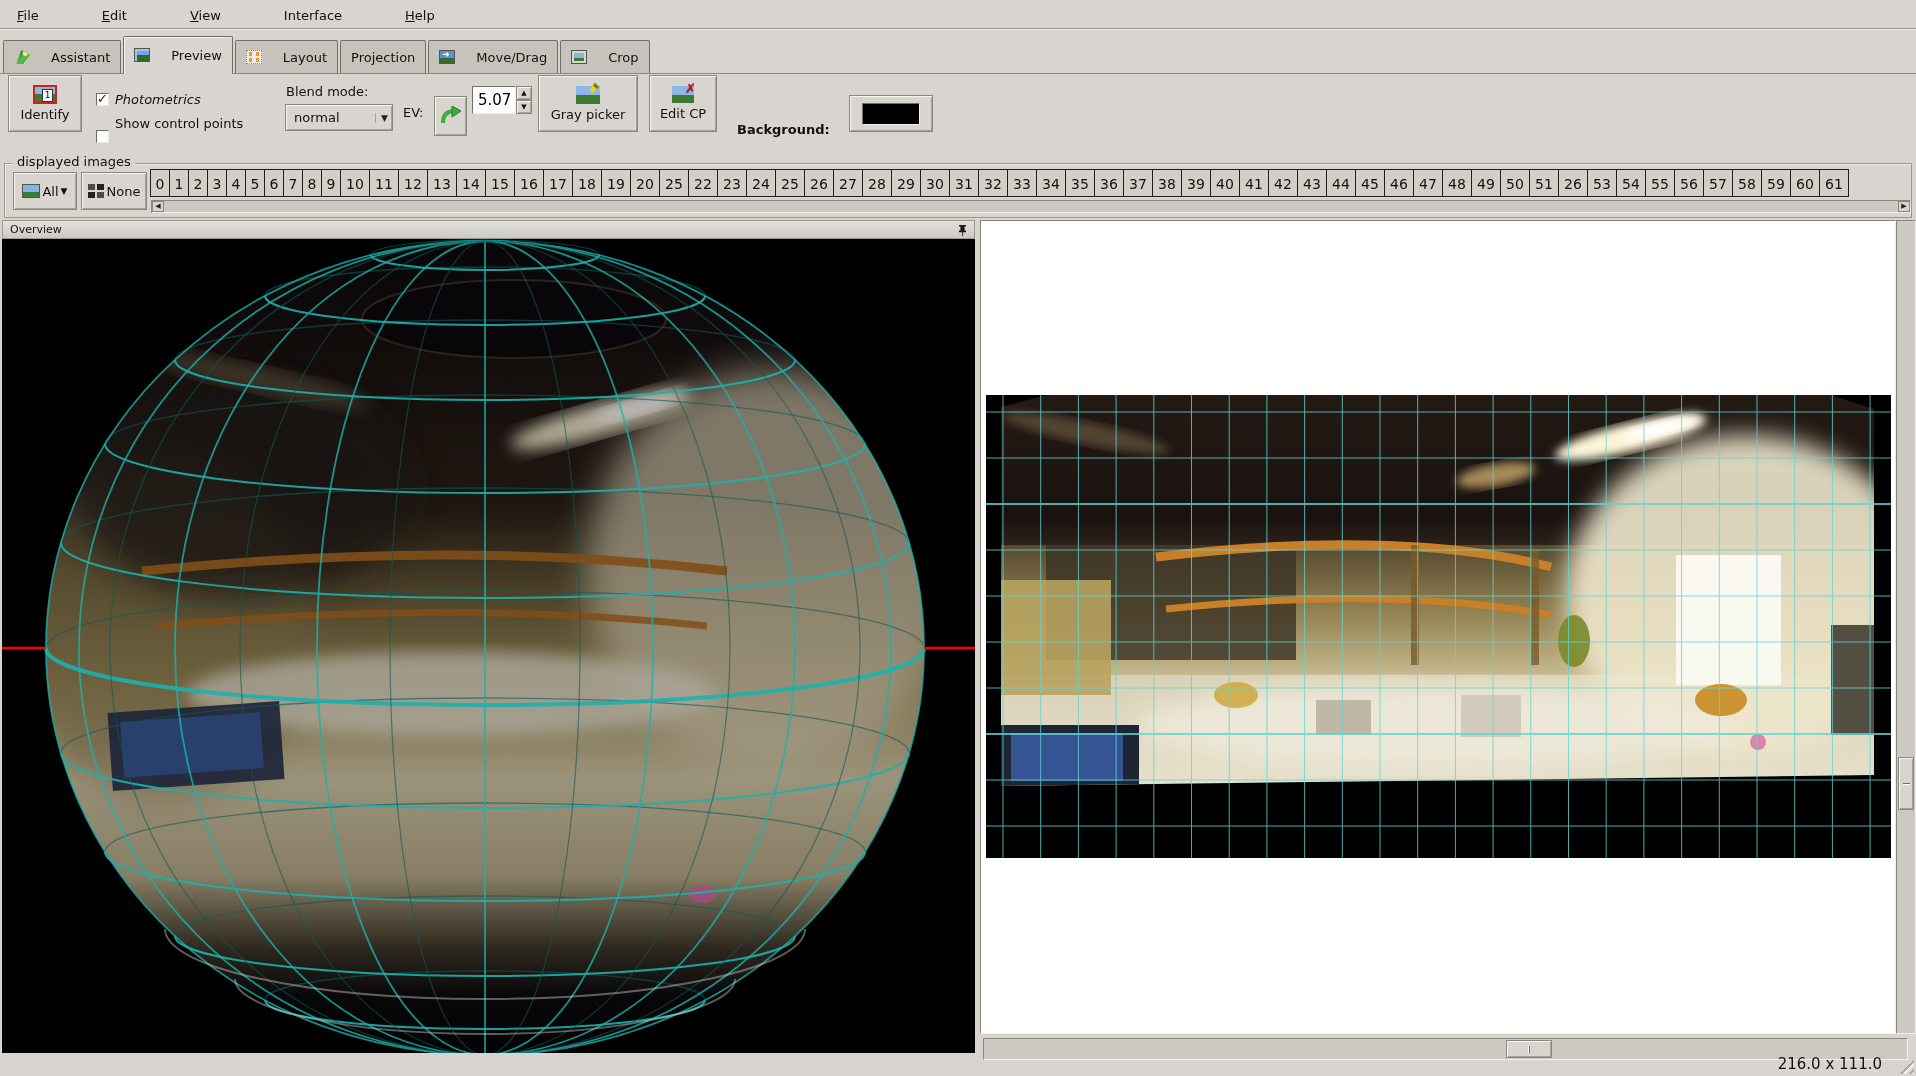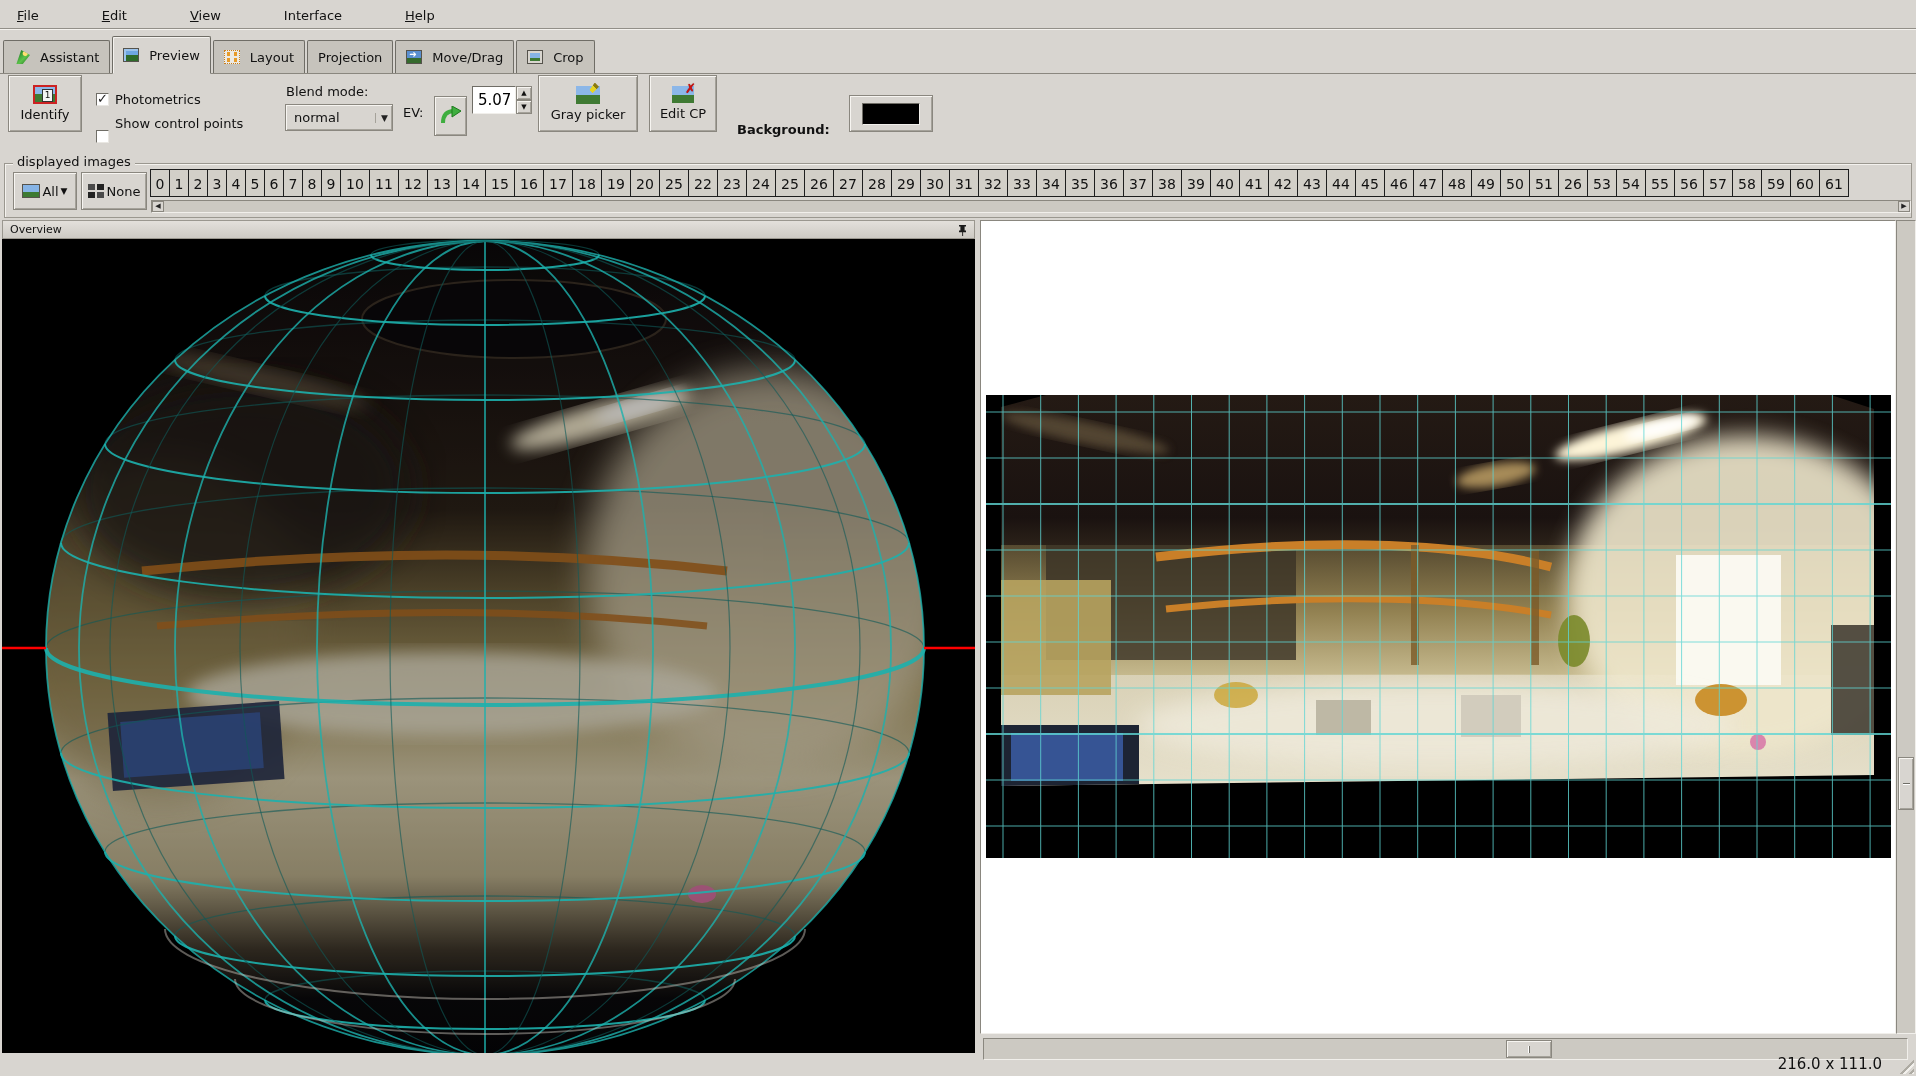--- a/index.html
+++ b/index.html
@@ -23,21 +23,21 @@
   }
   .menu-item{padding:0 9px;height:25px;line-height:25px;cursor:default;}
 
   
   #tabbar{
     left:0;top:31px;width:1916px;height:43px;
     display:flex;align-items:flex-end;padding-left:3px;box-sizing:border-box;
     border-bottom:1px solid #8a877f;
   }
   .tab{
-    display:flex;align-items:center;gap:10px;
+    display:flex;align-items:center;gap:21px;
     height:33px;padding:0 10px;margin-right:2px;box-sizing:border-box;
     background:#c6c3bc;
     border:1px solid #6f6d66;border-bottom:none;
     border-radius:2px 2px 0 0;
   }
   .tab.active{
     height:38px;background:#d8d5d0;
     box-shadow:inset 1px 1px 0 #f4f2ee;
     position:relative;z-index:2;margin-bottom:-1px;border-bottom:1px solid #d8d5d0;
   }
@@ -169,21 +169,21 @@
 <div class="abs" style="left:0;top:74px;width:1916px;height:89px;">
 
   <div class="btn3d tool-btn abs" style="left:8px;top:1px;width:74px;height:57px;">
     <span class="mini-img red-frame" style="width:24px;height:19px;">
         <span class="badge1">1</span>
       </span>
     <span class="lbl">Identify</span>
   </div>
 
   <div class="checkbox abs checked" style="left:96px;top:19px;"></div>
-  <div class="lbl abs" style="left:115px;top:18px;">Photometrics</div>
+  <div class="lbl abs" style="left:115px;top:18px;font-style:italic;">Photometrics</div>
   <div class="checkbox abs" style="left:96px;top:43px;"></div>
   <div class="lbl abs" style="left:115px;top:42px;">Show control points</div>
 
   <div class="lbl abs" style="left:286px;top:10px;">Blend mode:</div>
   <div class="btn3d abs" style="left:285px;top:30px;width:108px;height:27px;justify-content:space-between;padding:0 4px 0 8px;">
     <span>normal</span>
     <span style="border-left:1px solid #a5a29a;padding-left:5px;font-size:9px;color:#222;">▼</span>
   </div>
 
   <div class="lbl abs" style="left:403px;top:31px;">EV:</div>

